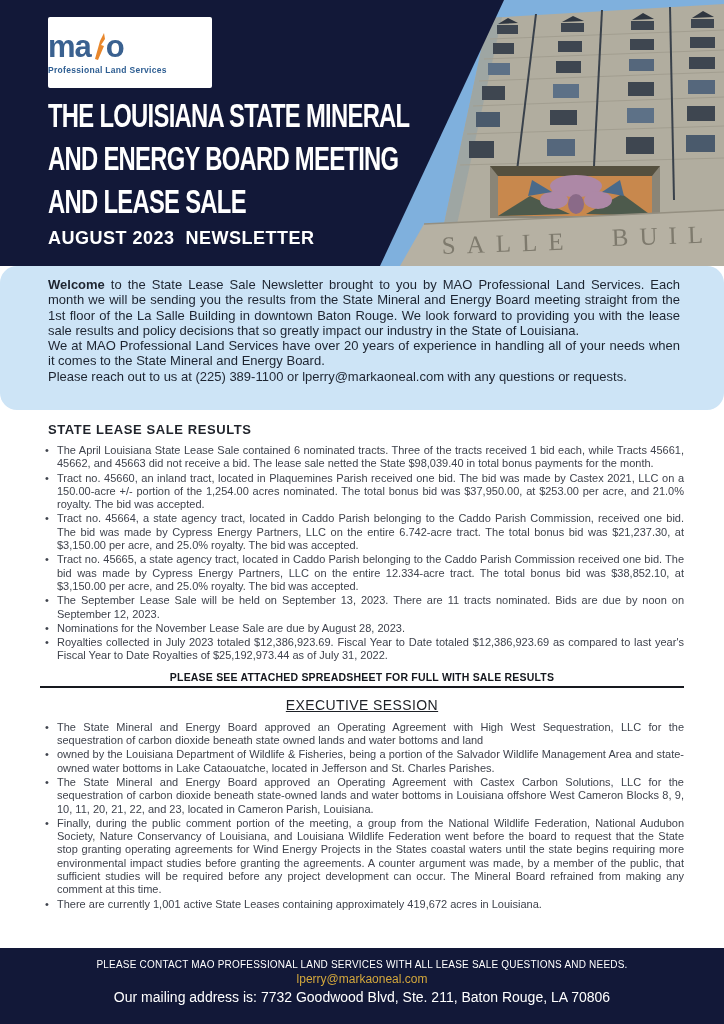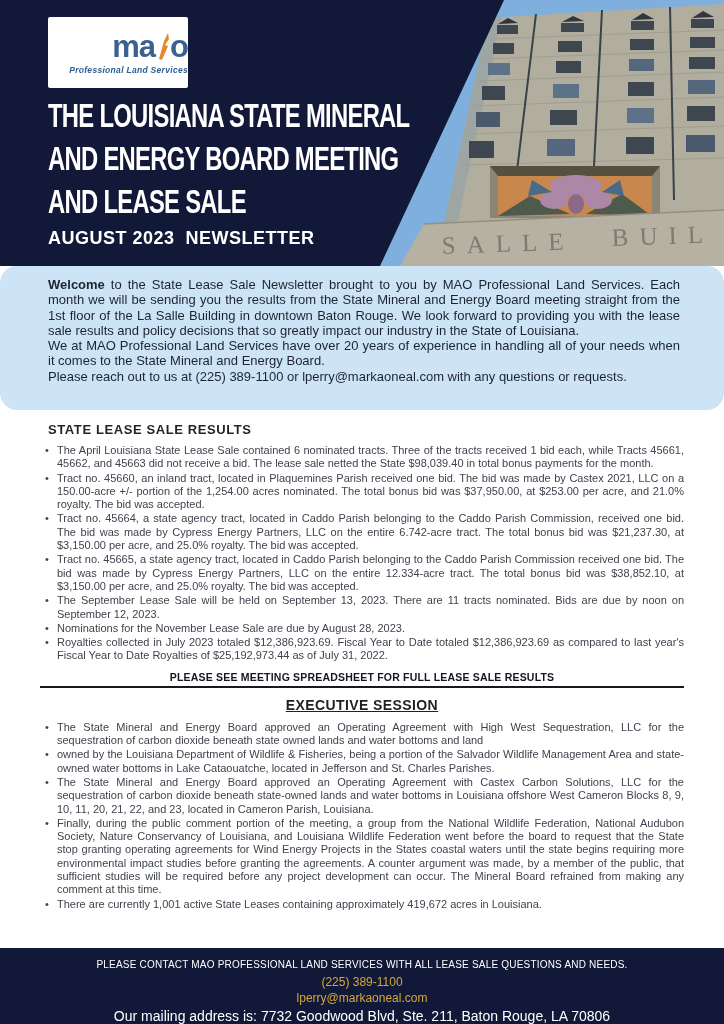--- a/index.html
+++ b/index.html
@@ -11,28 +11,28 @@
   }
 
   
   .header { position: relative; width: 724px; height: 266px; background:#cde4f6; }
   .photo { position:absolute; top:0; right:0; width:384px; height:266px; }
   .navy-shape {
     position:absolute; inset:0; background:#121838;
     clip-path: polygon(0 0, 504px 0, 380px 266px, 0 266px);
   }
   .logo-box {
-    position:absolute; left:48px; top:17px; width:140px; height:71px;
+    position:absolute; left:48px; top:17px; width:164px; height:71px;
     background:#ffffff; border-radius:2px; display:flex; flex-direction:column;
-    align-items:flex-end; justify-content:center; cursor:pointer;
+    align-items:flex-start; justify-content:center; cursor:pointer;
   }
   .logo-row { display:flex; align-items:flex-end; line-height:1; }
   .logo-text { font-size:31px; font-weight:bold; color:#3a6190; letter-spacing:-1px; }
   .logo-flame { margin:0 1px 2px 1px; }
-  .logo-tagline { font-size:8.5px; font-style:italic; font-weight:bold; color:#2e5e92; margin-top:3px; letter-spacing:.3px;padding-left:13px; }
+  .logo-tagline { font-size:8.5px; font-weight:bold; color:#2e5e92; margin-top:3px; letter-spacing:.3px; }
 
   .title { position:absolute; left:48px; top:94px; color:#ffffff; }
   .title div {
     font-size:34px; font-weight:bold; letter-spacing:-1px; line-height:43px;
     transform: scaleX(0.70); transform-origin:left center; white-space:nowrap;
   }
   .subtitle {
     position:absolute; left:48px; top:228px; color:#ffffff;
     font-size:18px; font-weight:bold; letter-spacing:.5px; white-space:pre;
   }
@@ -59,21 +59,21 @@
   ul.bullets li::before {
     content:"\2022"; position:absolute; left:-12px; top:0;
     font-size:11px; color:#3f434d;
   }
   .attach-note {
     text-align:center; font-size:10.5px; font-weight:bold; color:#14171d;
     letter-spacing:.2px; margin-top:8px;
   }
   .rule { border:none; border-top:2px solid #17191f; margin:3px 0 9px 0; }
   .exec-heading {
-    text-align:center; font-size:14px; font-weight:bold; letter-spacing:.4px;
+    text-align:center; font-size:14px; font-weight:normal; letter-spacing:.4px;
     color:#1d2026; text-decoration:underline; margin:0 0 8px 0;
   }
 
   
   .footer {
     position:absolute; left:0; bottom:0; width:724px; height:76px;
     background:#121838; text-align:center; color:#ffffff; padding-top:11px;
   }
   .footer-line1 { font-size:10px; letter-spacing:.2px; }
   .footer-phone { font-size:12px; color:#d3a73c; margin-top:5px; cursor:pointer; }
@@ -199,34 +199,33 @@
     <ul class="bullets">
       <li>The April Louisiana State Lease Sale contained 6 nominated tracts. Three of the tracts received 1 bid each, while Tracts 45661, 45662, and 45663 did not receive a bid. The lease sale netted the State $98,039.40 in total bonus payments for the month.</li>
       <li>Tract no. 45660, an inland tract, located in Plaquemines Parish received one bid. The bid was made by Castex 2021, LLC on a 150.00-acre +/- portion of the 1,254.00 acres nominated. The total bonus bid was $37,950.00, at $253.00 per acre, and 21.0% royalty. The bid was accepted.</li>
       <li>Tract no. 45664, a state agency tract, located in Caddo Parish belonging to the Caddo Parish Commission, received one bid. The bid was made by Cypress Energy Partners, LLC on the entire 6.742-acre tract. The total bonus bid was $21,237.30, at $3,150.00 per acre, and 25.0% royalty. The bid was accepted.</li>
       <li>Tract no. 45665, a state agency tract, located in Caddo Parish belonging to the Caddo Parish Commission received one bid. The bid was made by Cypress Energy Partners, LLC on the entire 12.334-acre tract. The total bonus bid was $38,852.10, at $3,150.00 per acre, and 25.0% royalty. The bid was accepted.</li>
       <li>The September Lease Sale will be held on September 13, 2023. There are 11 tracts nominated. Bids are due by noon on September 12, 2023.</li>
       <li>Nominations for the November Lease Sale are due by August 28, 2023.</li>
       <li>Royalties collected in July 2023 totaled $12,386,923.69. Fiscal Year to Date totaled $12,386,923.69 as compared to last year's Fiscal Year to Date Royalties of $25,192,973.44 as of July 31, 2022.</li>
     </ul>
 
-    <p class="attach-note">PLEASE SEE MEETING SPREADSHEET FOR FULL LEASE SALE RESULTS</p>
+    <p class="attach-note">PLEASE SEE ATTACHED SPREADSHEET FOR FULL WITH SALE RESULTS</p>
     <hr class="rule">
 
     <h3 class="exec-heading">EXECUTIVE SESSION</h3>
     <ul class="bullets">
       <li>The State Mineral and Energy Board approved an Operating Agreement with High West Sequestration, LLC for the sequestration of carbon dioxide beneath state owned lands and water bottoms and land</li>
       <li>owned by the Louisiana Department of Wildlife &amp; Fisheries, being a portion of the Salvador Wildlife Management Area and state-owned water bottoms in Lake Cataouatche, located in Jefferson and St. Charles Parishes.</li>
       <li>The State Mineral and Energy Board approved an Operating Agreement with Castex Carbon Solutions, LLC for the sequestration of carbon dioxide beneath state-owned lands and water bottoms in Louisiana offshore West Cameron Blocks 8, 9, 10, 11, 20, 21, 22, and 23, located in Cameron Parish, Louisiana.</li>
       <li>Finally, during the public comment portion of the meeting, a group from the National Wildlife Federation, National Audubon Society, Nature Conservancy of Louisiana, and Louisiana Wildlife Federation went before the board to request that the State stop granting operating agreements for Wind Energy Projects in the States coastal waters until the state begins requiring more environmental impact studies before granting the agreements. A counter argument was made, by a member of the public, that sufficient studies will be required before any project development can occur. The Mineral Board refrained from making any comment at this time.</li>
       <li>There are currently 1,001 active State Leases containing approximately 419,672 acres in Louisiana.</li>
     </ul>
 
   </main>
 
   <footer class="footer">
     <div class="footer-line1">PLEASE CONTACT MAO PROFESSIONAL LAND SERVICES WITH ALL LEASE SALE QUESTIONS AND NEEDS.</div>
-    <div class="footer-phone">(225) 389-1100</div>
     <div class="footer-email">lperry@markaoneal.com</div>
     <div class="footer-address">Our mailing address is:  7732 Goodwood Blvd, Ste. 211, Baton Rouge, LA 70806</div>
   </footer>
 
 </div>
 
 </body></html>

